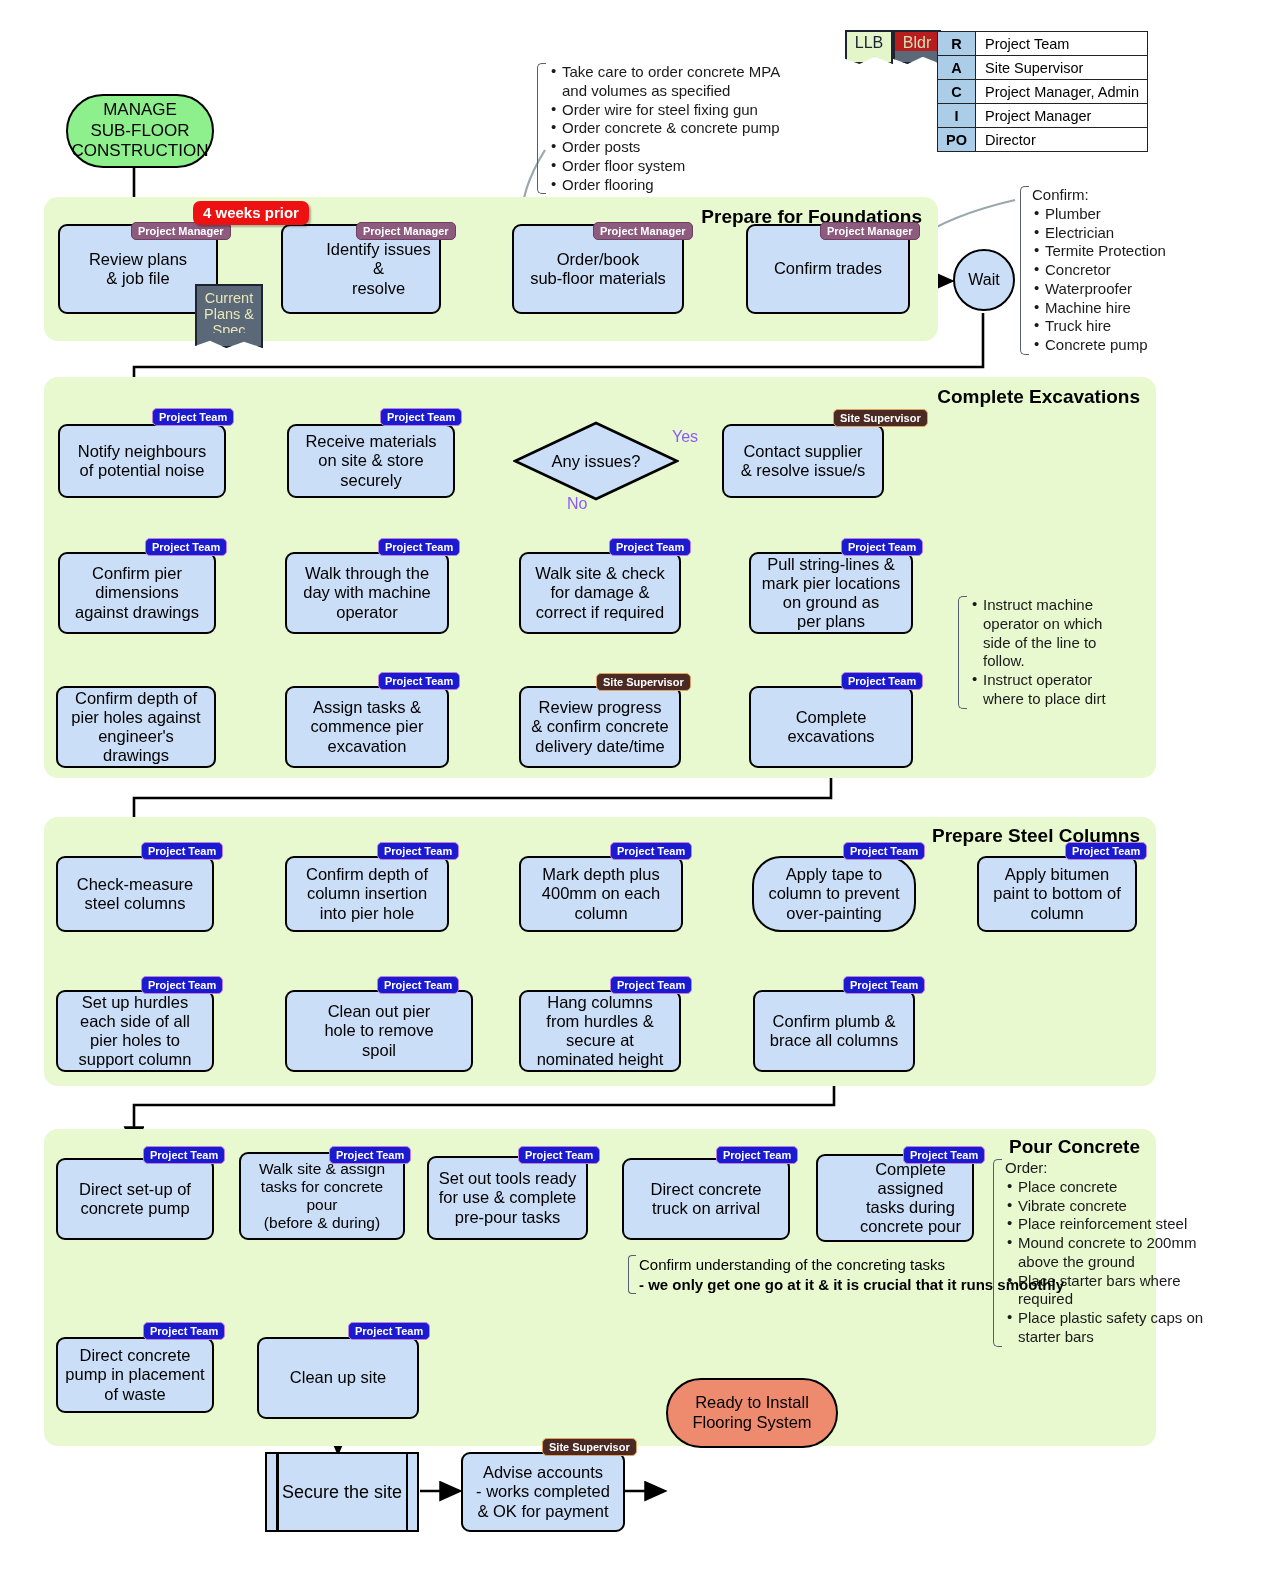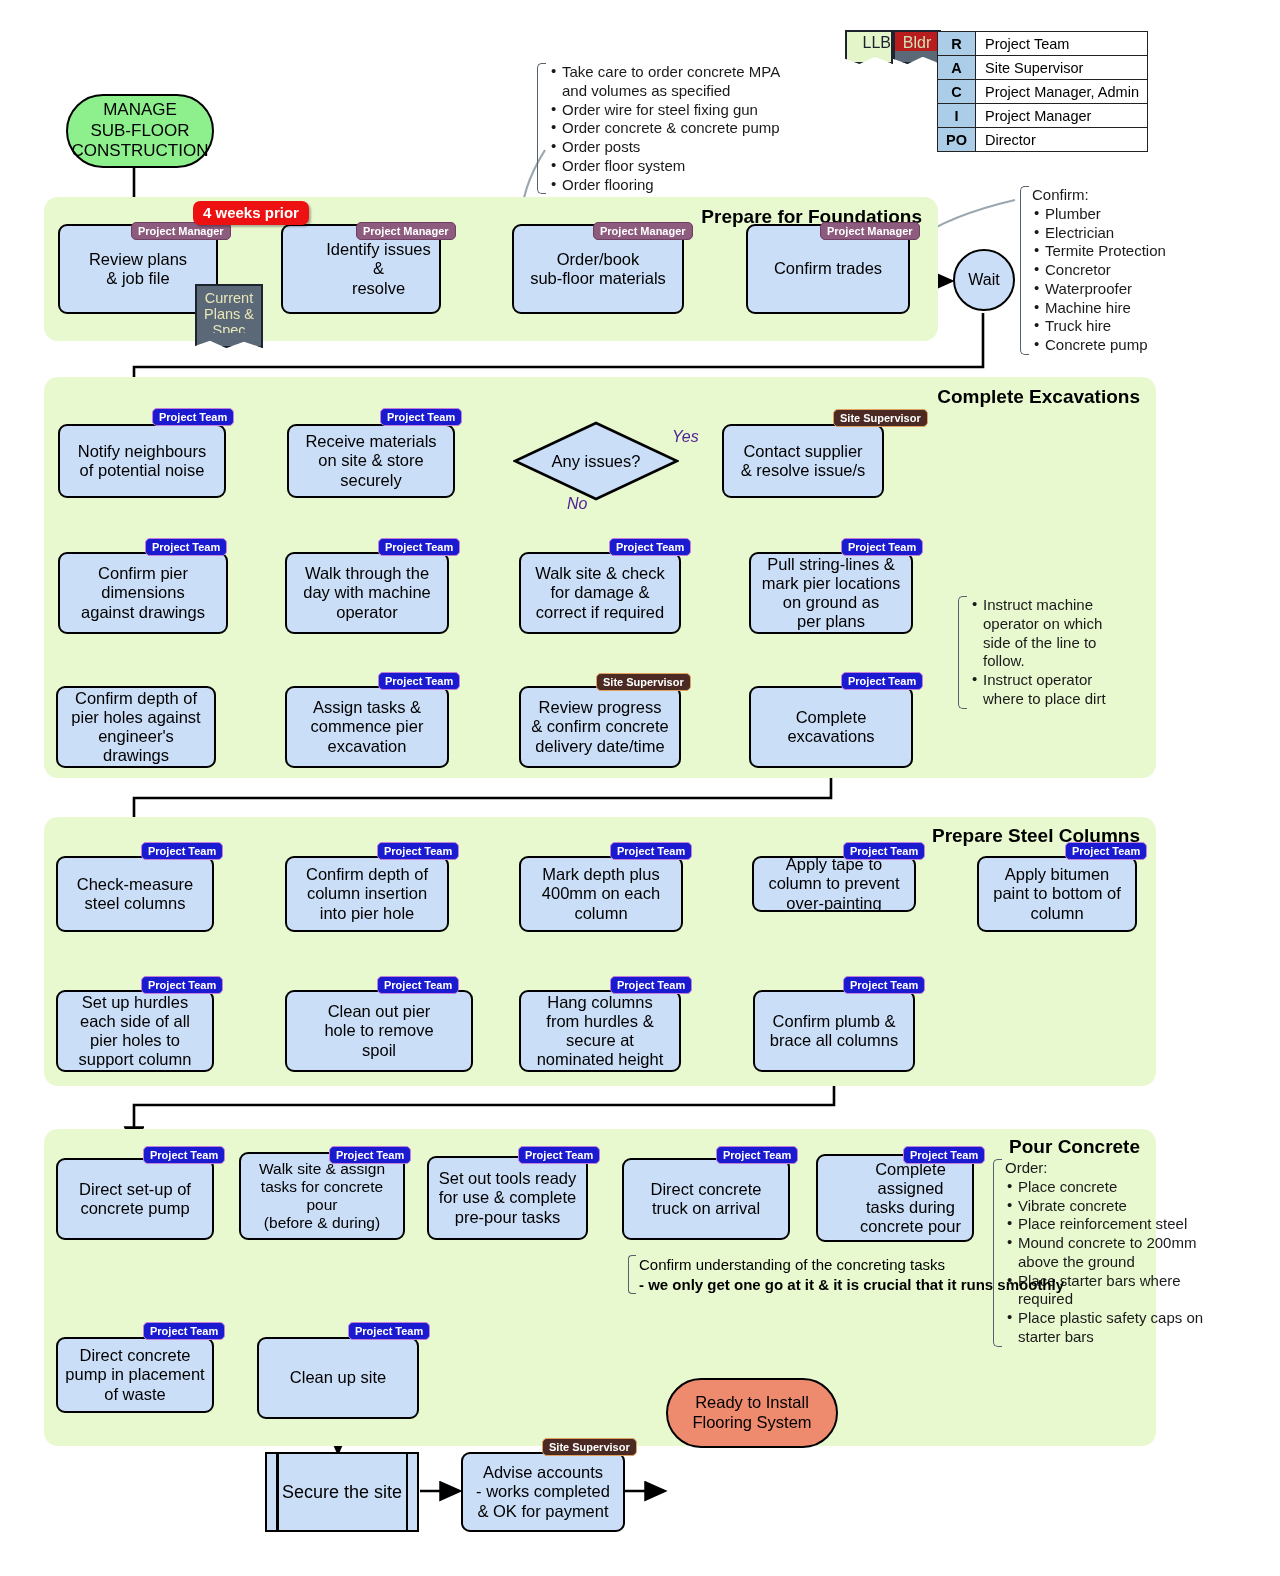--- a/index.html
+++ b/index.html
@@ -221,24 +221,23 @@
   }
   .raci td { border:1.4px solid #222; padding:3px 8px; height:24px; }
   .raci td.key {
     background:#accde8; font-weight:bold; text-align:center; width:38px;
   }
   .raci td.val { background:#ffffff; white-space:nowrap; padding-left:9px; }
 
   .edge-label {
     position:absolute;
     font-size:16px;
-    color:#4c1d95;
+    color:#8b5cf6;
     z-index:8;
     white-space:nowrap;
-    font-style:italic;
   }
 </style>
 </head>
 <body>
 
 <div id="canvas">
 
   <svg class="wires" viewBox="0 0 1280 1576">
     <defs>
       <marker id="ah" markerWidth="9" markerHeight="9" refX="7.6" refY="4" orient="auto">
@@ -320,21 +319,21 @@
 
   <div class="lane" style="left:44px; top:377px; width:1112px; height:401px;"></div>
   <div class="lane-title" style="left:700px; top:386px; width:440px;">Complete Excavations</div>
 
   <div class="lane" style="left:44px; top:817px; width:1112px; height:269px;"></div>
   <div class="lane-title" style="left:700px; top:825px; width:440px;">Prepare Steel Columns</div>
 
   <div class="lane" style="left:44px; top:1129px; width:1112px; height:317px;"></div>
   <div class="lane-title" style="left:700px; top:1136px; width:440px;">Pour Concrete</div>
 
-  <div class="tag-llb" style="left:845px; top:30px; width:48px; height:27px;text-align:right;">
+  <div class="tag-llb" style="left:845px; top:30px; width:48px; height:27px;">
     <span>LLB</span>
   </div>
   <div class="tag-bldr" style="left:893px; top:30px; width:48px; height:27px;">
     <span>Bldr</span>
   </div>
 
   <table class="raci" style="left:937px; top:31px;">
     <tbody>
       <tr>
         <td class="key">R</td>
@@ -437,21 +436,21 @@
     <span class="dlabel">Any issues?</span>
   </div>
   <div class="edge-label" style="left:672px; top:428px;">Yes</div>
   <div class="edge-label" style="left:567px; top:495px;">No</div>
 
   <div class="node" style="left:722px; top:424px; width:162px; height:74px;">
     <span class="txt">Contact supplier<br>&amp; resolve issue/s</span>
   </div>
   <div class="badge ss" style="left:833px; top:409px;">Site Supervisor</div>
 
-  <div class="node" style="left:58px; top:552px; width:170px; height:82px;">
+  <div class="node" style="left:58px; top:552px; width:158px; height:82px;">
     <span class="txt">Confirm pier<br>dimensions<br>against drawings</span>
   </div>
   <div class="badge pt" style="left:145px; top:538px;">Project Team</div>
 
   <div class="node" style="left:285px; top:552px; width:164px; height:82px;">
     <span class="txt">Walk through the<br>day with machine<br>operator</span>
   </div>
   <div class="badge pt" style="left:378px; top:538px;">Project Team</div>
 
   <div class="node" style="left:519px; top:552px; width:162px; height:82px;">
@@ -499,21 +498,21 @@
   <div class="node" style="left:285px; top:856px; width:164px; height:76px;">
     <span class="txt">Confirm depth of<br>column insertion<br>into pier hole</span>
   </div>
   <div class="badge pt" style="left:377px; top:842px;">Project Team</div>
 
   <div class="node" style="left:519px; top:856px; width:164px; height:76px;">
     <span class="txt">Mark depth plus<br>400mm on each<br>column</span>
   </div>
   <div class="badge pt" style="left:610px; top:842px;">Project Team</div>
 
-  <div class="node" style="left:752px; top:856px; width:164px; height:56px;">
+  <div class="node" style="left:752px; top:856px; width:164px; height:76px;border-radius:29px;">
     <span class="txt">Apply tape to<br>column to prevent<br>over-painting</span>
   </div>
   <div class="badge pt" style="left:843px; top:842px;">Project Team</div>
 
   <div class="node" style="left:977px; top:856px; width:160px; height:76px;">
     <span class="txt">Apply bitumen<br>paint to bottom of<br>column</span>
   </div>
   <div class="badge pt" style="left:1065px; top:842px;">Project Team</div>
 
   <div class="node" style="left:56px; top:990px; width:158px; height:82px;">

